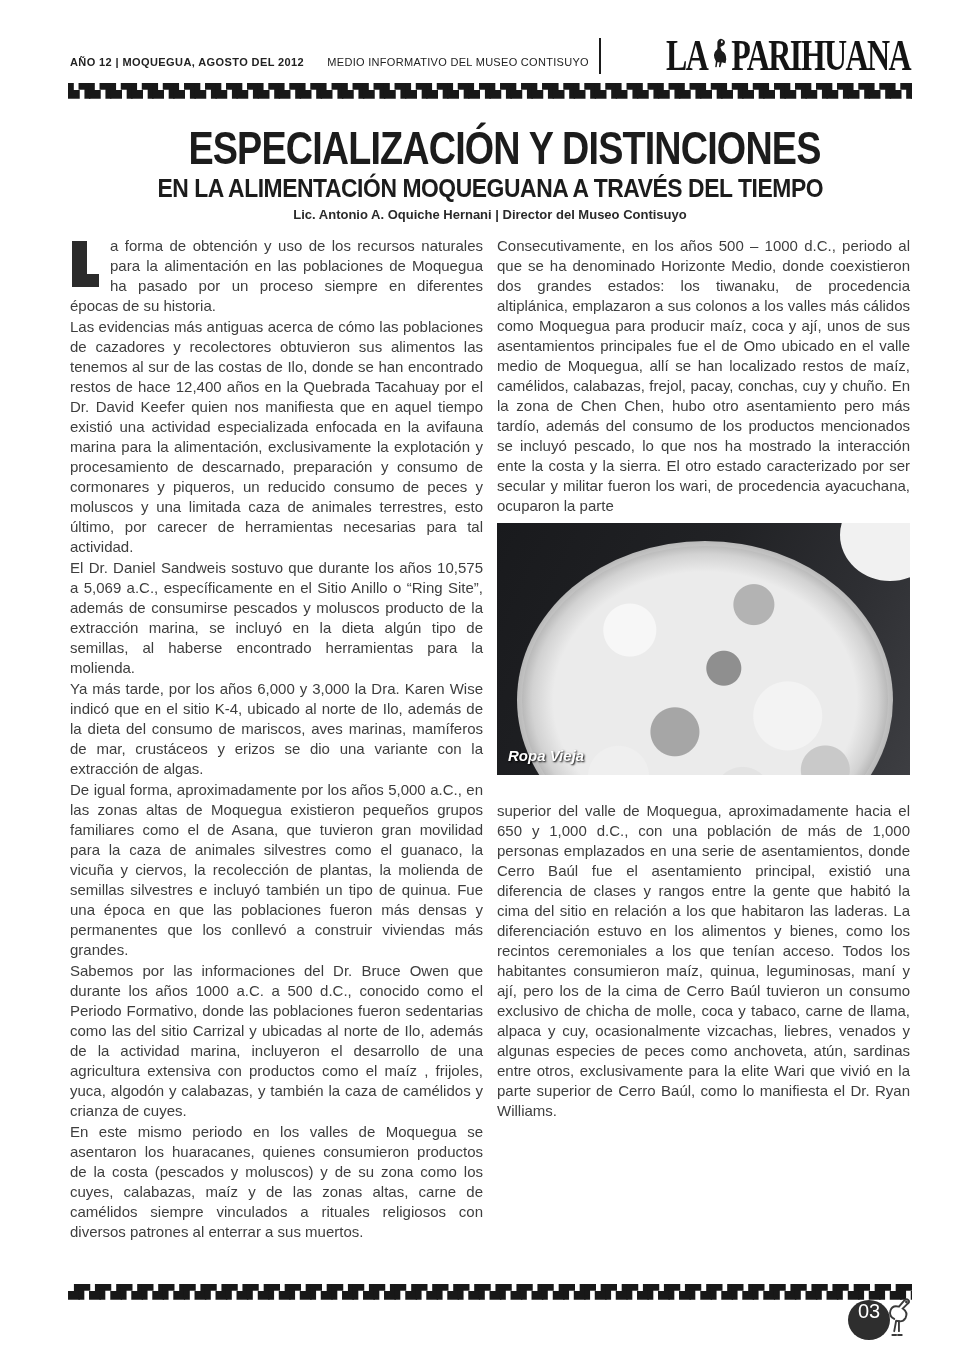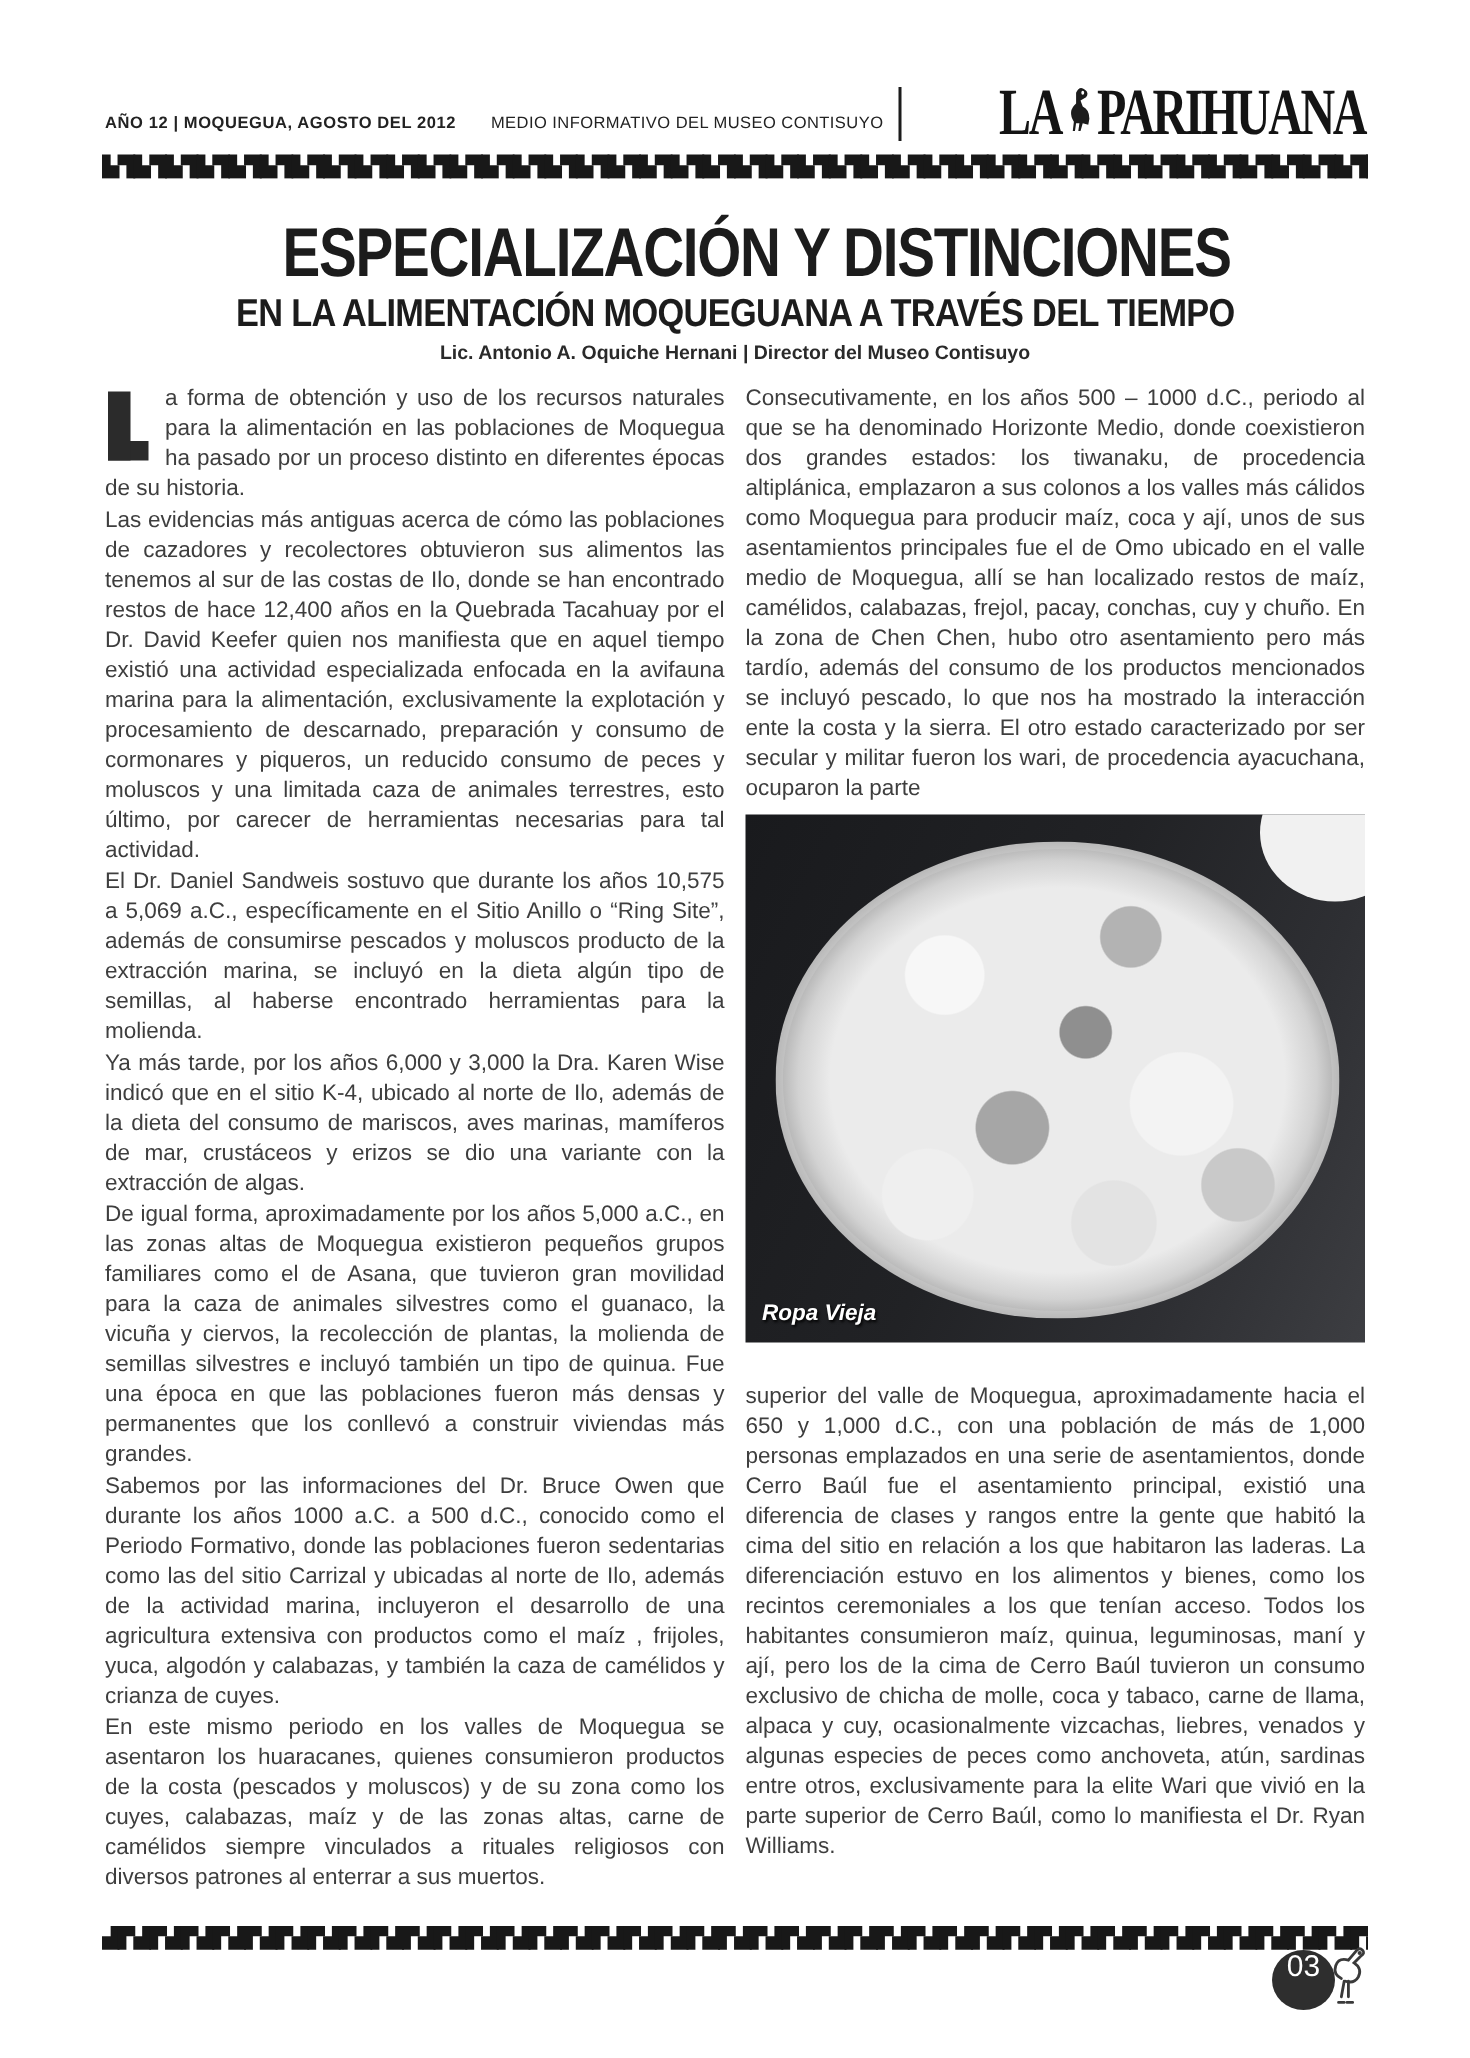--- a/index.html
+++ b/index.html
@@ -11,21 +11,21 @@
     margin: 0 auto;
     background: #ffffff;
     overflow: hidden;
     font-family: "Liberation Sans", sans-serif;
     color: #3e3e3e;
   }
 
   
   .header {
     margin: 0 70px;
-    padding-top: 58px;
+    padding-top: 38px;
     display: flex;
     justify-content: space-between;
     align-items: flex-end;
   }
   .issue-info {
     font-size: 11px;
     font-weight: bold;
     letter-spacing: 0.4px;
     color: #222;
     padding-bottom: 6px;
@@ -121,21 +121,21 @@
     width: 27px;
     height: 46px;
     border-left: 15px solid #2b2b2b;
     border-bottom: 13px solid #2b2b2b;
     margin: 5px 11px 9px 2px;
   }
 
   
   .photo {
     position: relative;
-    height: 352px;
+    height: 252px;
     margin: 7px 0 26px;
     background: linear-gradient(115deg, #191a1d 0%, #212225 45%, #2e2f33 75%, #3d3e42 100%);
     overflow: hidden;
   }
   .photo-plate-corner {
     position: absolute; right: -30px; top: -34px;
     width: 100px; height: 92px;
     border-radius: 50%;
     background: #f1f1f1;
   }
@@ -210,21 +210,21 @@
   <section class="title-block">
     <h1><span class="cond-1">ESPECIALIZACIÓN Y DISTINCIONES</span></h1>
     <h2><span class="cond-2">EN LA ALIMENTACIÓN MOQUEGUANA A TRAVÉS DEL TIEMPO</span></h2>
     <div class="byline">Lic. Antonio A. Oquiche Hernani | Director del Museo Contisuyo</div>
   </section>
 
   <main class="columns">
 
     <div class="col">
       <p class="para">
-        <span class="dropcap"></span><span>a forma de obtención y uso de los recursos naturales para la alimentación en las poblaciones de Moquegua ha pasado por un proceso distinto en diferentes épocas de su historia.</span>
+        <span class="dropcap"></span><span>a forma de obtención y uso de los recursos naturales para la alimentación en las poblaciones de Moquegua ha pasado por un proceso siempre en diferentes épocas de su historia.</span>
       </p>
       <p class="para">Las evidencias más antiguas acerca de cómo las poblaciones de cazadores y recolectores obtuvieron sus alimentos las tenemos al sur de las costas de Ilo, donde se han encontrado restos de hace 12,400 años en la Quebrada Tacahuay por el Dr. David Keefer quien nos manifiesta que en aquel tiempo existió una actividad especializada enfocada en la avifauna marina para la alimentación, exclusivamente la explotación y procesamiento de descarnado, preparación y consumo de cormonares y piqueros, un reducido consumo de peces y moluscos y una limitada caza de animales terrestres, esto último, por carecer de herramientas necesarias para tal actividad.</p>
       <p class="para">El Dr. Daniel Sandweis sostuvo que durante los años 10,575 a 5,069 a.C., específicamente en el Sitio Anillo o “Ring Site”, además de consumirse pescados y moluscos producto de la extracción marina, se incluyó en la dieta algún tipo de semillas, al haberse encontrado herramientas para la molienda.</p>
       <p class="para">Ya más tarde, por los años 6,000 y 3,000 la Dra. Karen Wise indicó que en el sitio K-4, ubicado al norte de Ilo, además de la dieta del consumo de mariscos, aves marinas, mamíferos de mar, crustáceos y erizos se dio una variante con la extracción de algas.</p>
       <p class="para">De igual forma, aproximadamente por los años 5,000 a.C., en las zonas altas de Moquegua existieron pequeños grupos familiares como el de Asana, que tuvieron gran movilidad para la caza de animales silvestres como el guanaco, la vicuña y ciervos, la recolección de plantas, la molienda de semillas silvestres e incluyó también un tipo de quinua. Fue una época en que las poblaciones fueron más densas y permanentes que los conllevó a construir viviendas más grandes.</p>
       <p class="para">Sabemos por las informaciones del Dr. Bruce Owen que durante los años 1000 a.C. a 500 d.C., conocido como el Periodo Formativo, donde las poblaciones fueron sedentarias como las del sitio Carrizal y ubicadas al norte de Ilo, además de la actividad marina, incluyeron el desarrollo de una agricultura extensiva con productos como el maíz , frijoles, yuca, algodón y calabazas, y también la caza de camélidos y crianza de cuyes.</p>
       <p class="para">En este mismo periodo en los valles de Moquegua se asentaron los huaracanes, quienes consumieron productos de la costa (pescados y moluscos) y de su zona como los cuyes, calabazas, maíz y de las zonas altas, carne de camélidos siempre vinculados a rituales religiosos con diversos patrones al enterrar a sus muertos.</p>
     </div>
 
     <div class="col">

